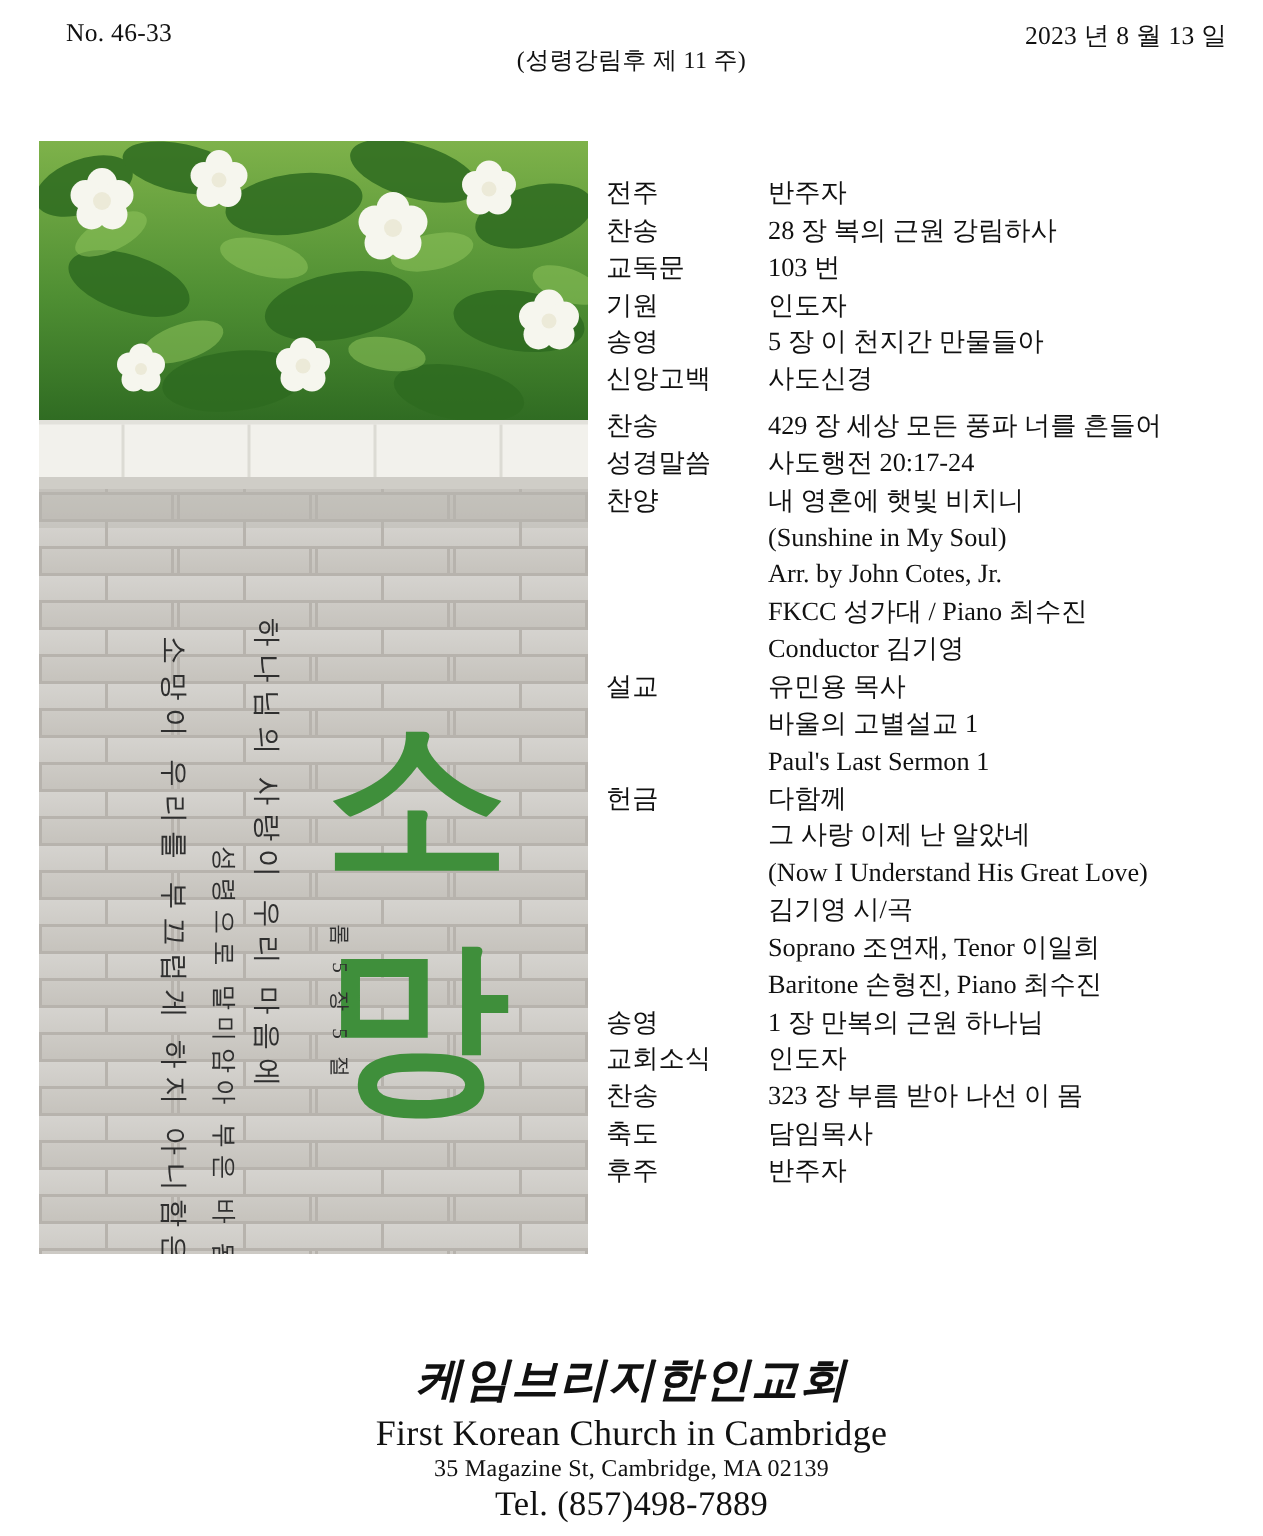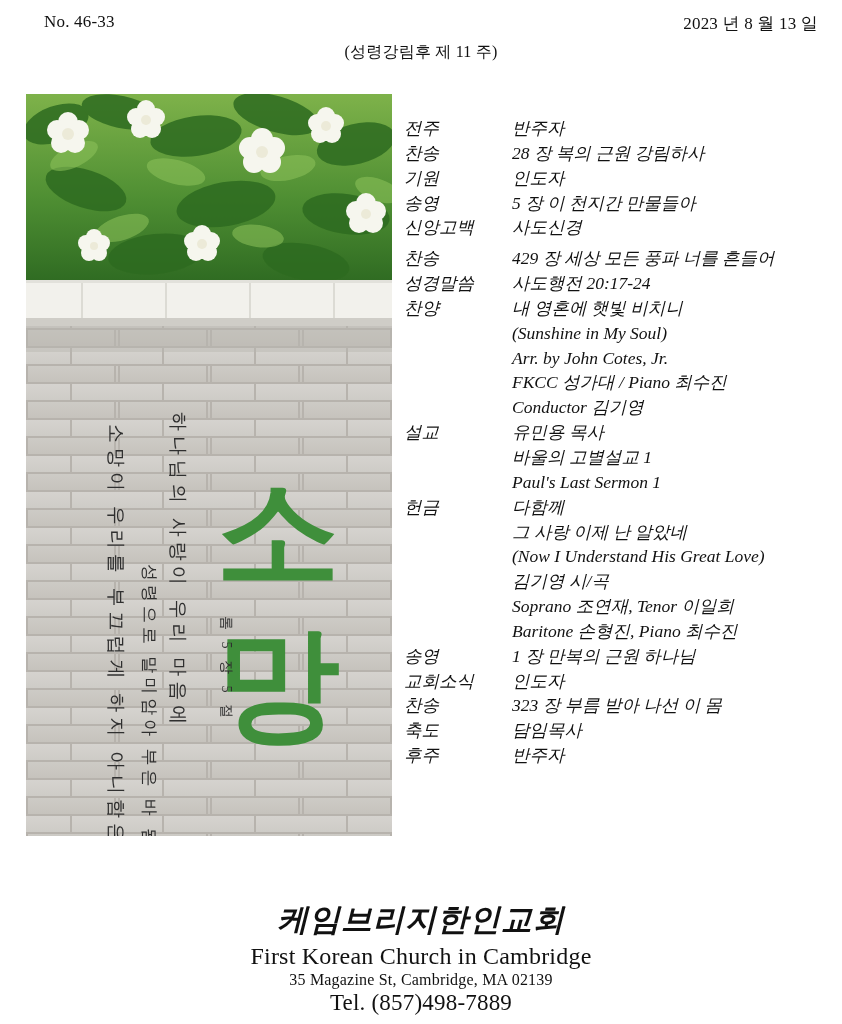--- a/index.html
+++ b/index.html
@@ -50,21 +50,21 @@
     text-align: center;
   }
   .main-title {
     font-size: 28px;
     font-weight: bold;
     letter-spacing: 1px;
     line-height: 1.2;
   }
   .sub-title {
     font-size: 16px;
-    margin-top: 14px;
+    margin-top: 2px;
     letter-spacing: .2px;
   }
 
   
   .content {
     position: absolute;
     top: 94px;
     left: 0;
     right: 0;
   }
@@ -82,21 +82,20 @@
   
   .order {
     position: absolute;
     left: 404px;
     top: 22px;
     width: 414px;
   }
   .order-table {
     width: 100%;
     border-collapse: collapse;
-    font-style: italic;
   }
   .order-table td {
     vertical-align: top;
     padding: 0;
   }
   .ord-label {
     width: 108px;
     font-size: 17.5px;
     text-align: left;
     white-space: nowrap;
@@ -294,20 +293,26 @@
               <span class="ln">반주자</span>
             </td>
           </tr>
           <tr class="order-row">
             <td class="ord-label">찬송</td>
             <td class="ord-value">
               <span class="ln">28 장 복의 근원 강림하사</span>
             </td>
           </tr>
           <tr class="order-row">
+            <td class="ord-label">교독문</td>
+            <td class="ord-value">
+              <span class="ln">103 번</span>
+            </td>
+          </tr>
+          <tr class="order-row">
             <td class="ord-label">기원</td>
             <td class="ord-value">
               <span class="ln">인도자</span>
             </td>
           </tr>
           <tr class="order-row">
             <td class="ord-label">송영</td>
             <td class="ord-value">
               <span class="ln">5 장 이 천지간 만물들아</span>
             </td>

